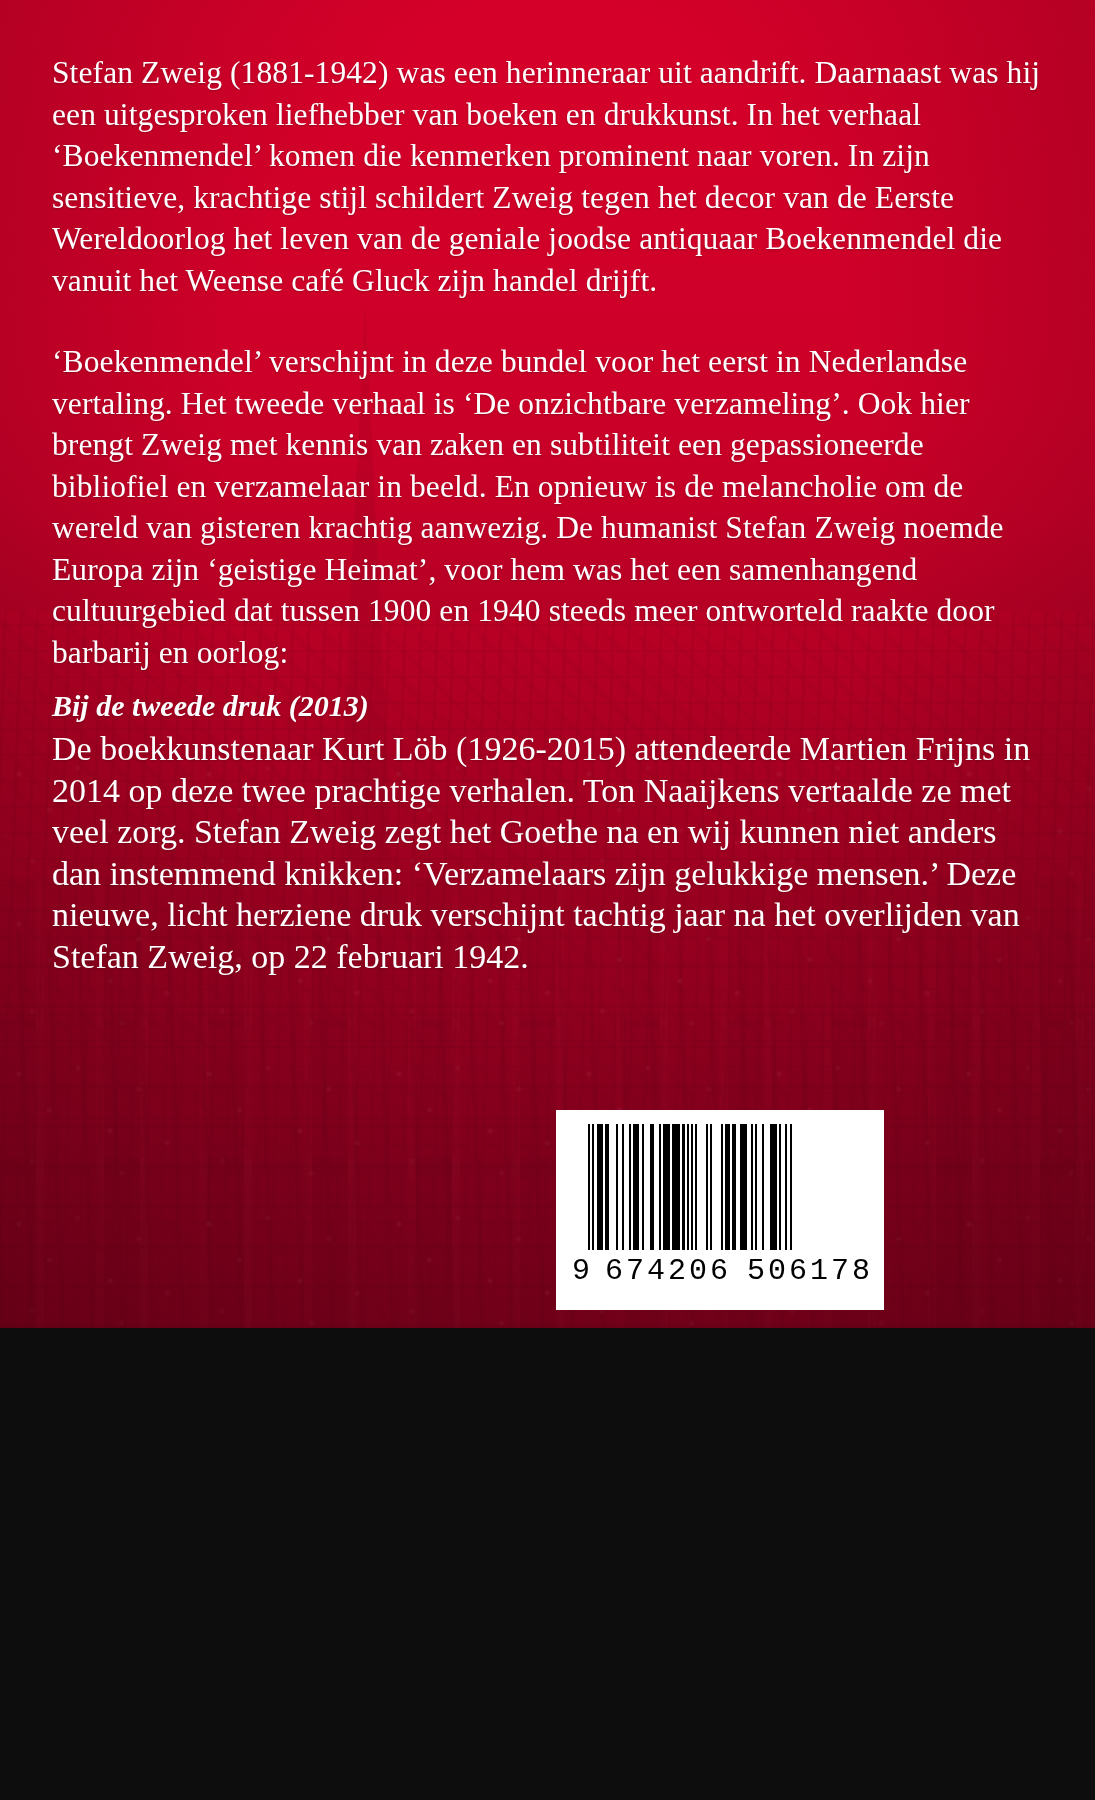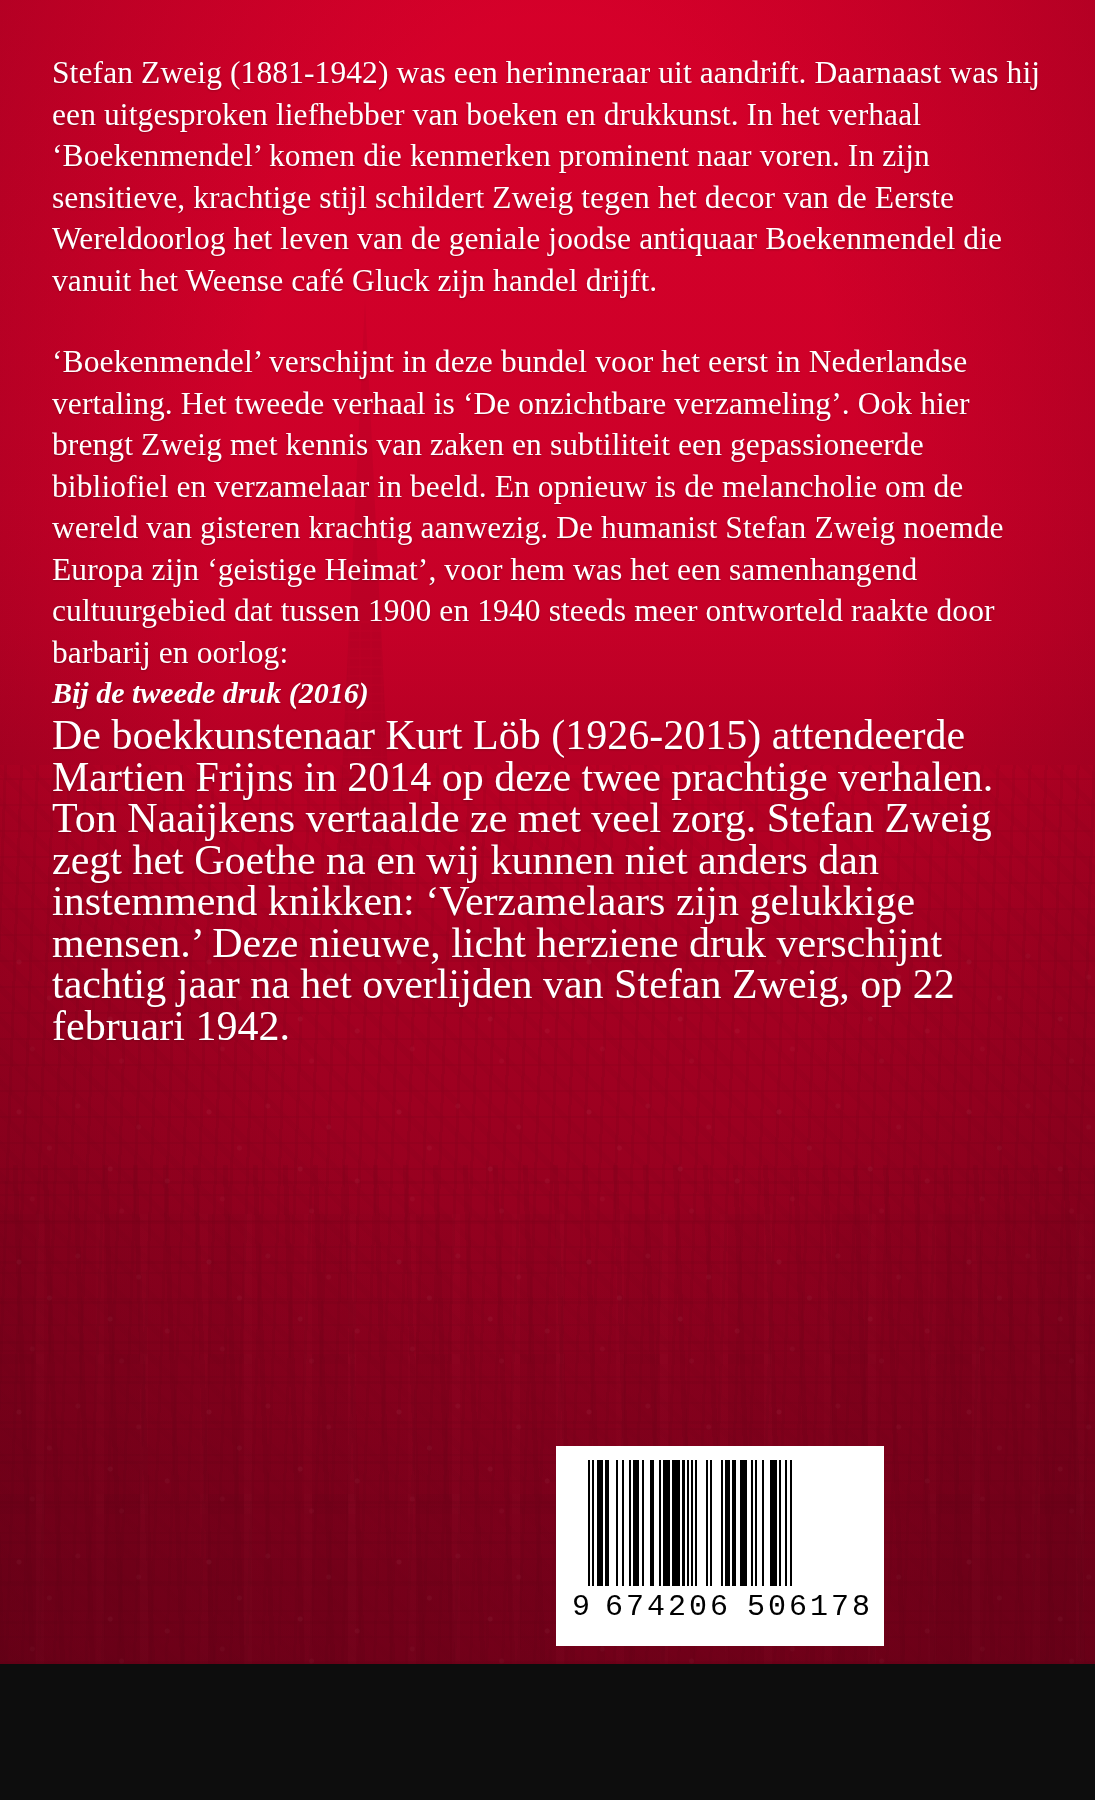--- a/index.html
+++ b/index.html
@@ -4,21 +4,21 @@
 <title>Boekenmendel — achterplat</title>
 <style>
   html, body {
     margin: 0;
     padding: 0;
     background: #0d0d0d;
   }
   .cover {
     position: relative;
     width: 1095px;
-    height: 1664px;
+    height: 1328px;
     overflow: hidden;
     background: #d4002a;
     font-family: "Liberation Serif", "DejaVu Serif", serif;
     color: #ffffff;
   }
 
   
   .photo-layer {
     position: absolute;
     inset: 0;
@@ -148,21 +148,21 @@
     padding: 52px 52px 0 52px;
     box-sizing: border-box;
   }
   p.body-par {
     margin: 0 0 40px 0;
     font-size: 31.5px;
     line-height: 41.5px;
     letter-spacing: .1px;
     text-shadow: 0 1px 2px rgba(90,0,20,.45);
   }
-  p.body-par:last-of-type { margin-bottom: 0; }
+  p.body-par:last-of-type { margin-bottom: 13px; }
 
   blockquote.pull-quote {
     margin: 14px 0 46px 0;
     padding: 0 0 0 48px;
     font-style: italic;
     font-size: 29px;
     line-height: 41px;
     text-shadow: 0 1px 2px rgba(90,0,20,.45);
   }
 
@@ -170,21 +170,21 @@
   .edition-head {
     margin: 0 0 2px 0;
     font-style: italic;
     font-weight: bold;
     font-size: 30px;
     line-height: 40px;
     text-shadow: 0 1px 2px rgba(90,0,20,.5);
   }
   .edition-body {
     margin: 0;
-    font-size: 42px;
+    font-size: 34px;
     line-height: 41.5px;
     text-shadow: 0 1px 2px rgba(90,0,20,.45);
   }
 
   
   .barcode-box {
     position: absolute;
     z-index: 4;
     left: 556px;
     bottom: 18px;
@@ -242,21 +242,21 @@
   </div>
 
   <div class="content">
 
     <p class="body-par">Stefan Zweig (1881-1942) was een herinneraar uit aandrift. Daarnaast was hij een uitgesproken liefhebber van boeken en drukkunst. In het verhaal ‘Boekenmendel’ komen die kenmerken prominent naar voren. In zijn sensitieve, krachtige stijl schildert Zweig tegen het decor van de Eerste Wereldoorlog het leven van de geniale joodse antiquaar Boekenmendel die vanuit het Weense café Gluck zijn handel drijft.</p>
 
     <p class="body-par">‘Boekenmendel’ verschijnt in deze bundel voor het eerst in Nederlandse vertaling. Het tweede verhaal is ‘De onzichtbare verzameling’. Ook hier brengt Zweig met kennis van zaken en subtiliteit een gepassioneerde bibliofiel en verzamelaar in beeld. En opnieuw is de melancholie om de wereld van gisteren krachtig aanwezig. De humanist Stefan Zweig noemde Europa zijn ‘geistige Heimat’, voor hem was het een samenhangend cultuurgebied dat tussen 1900 en 1940 steeds meer ontworteld raakte door barbarij en oorlog:</p>
 
 
     <div class="edition-block">
-      <p class="edition-head">Bij de tweede druk (2016)</p>
+      <p class="edition-head">Bij de tweede druk (2013)</p>
       <p class="edition-body">De boekkunstenaar Kurt Löb (1926-2015) attendeerde Martien Frijns in 2014 op deze twee prachtige verhalen. Ton Naaijkens vertaalde ze met veel zorg. Stefan Zweig zegt het Goethe na en wij kunnen niet anders dan instemmend knikken: ‘Verzamelaars zijn gelukkige mensen.’ Deze nieuwe, licht herziene druk verschijnt tachtig jaar na het overlijden van Stefan Zweig, op 22 februari 1942.</p>
     </div>
 
   </div>
 
   <div class="barcode-box">
     <div class="bars" id="barcode-bars">
         <span style="width: 2.15px; background: rgb(0, 0, 0);"></span>
         <span style="width: 2.15px; background: rgb(255, 255, 255);"></span>
         <span style="width: 2.15px; background: rgb(0, 0, 0);"></span>

